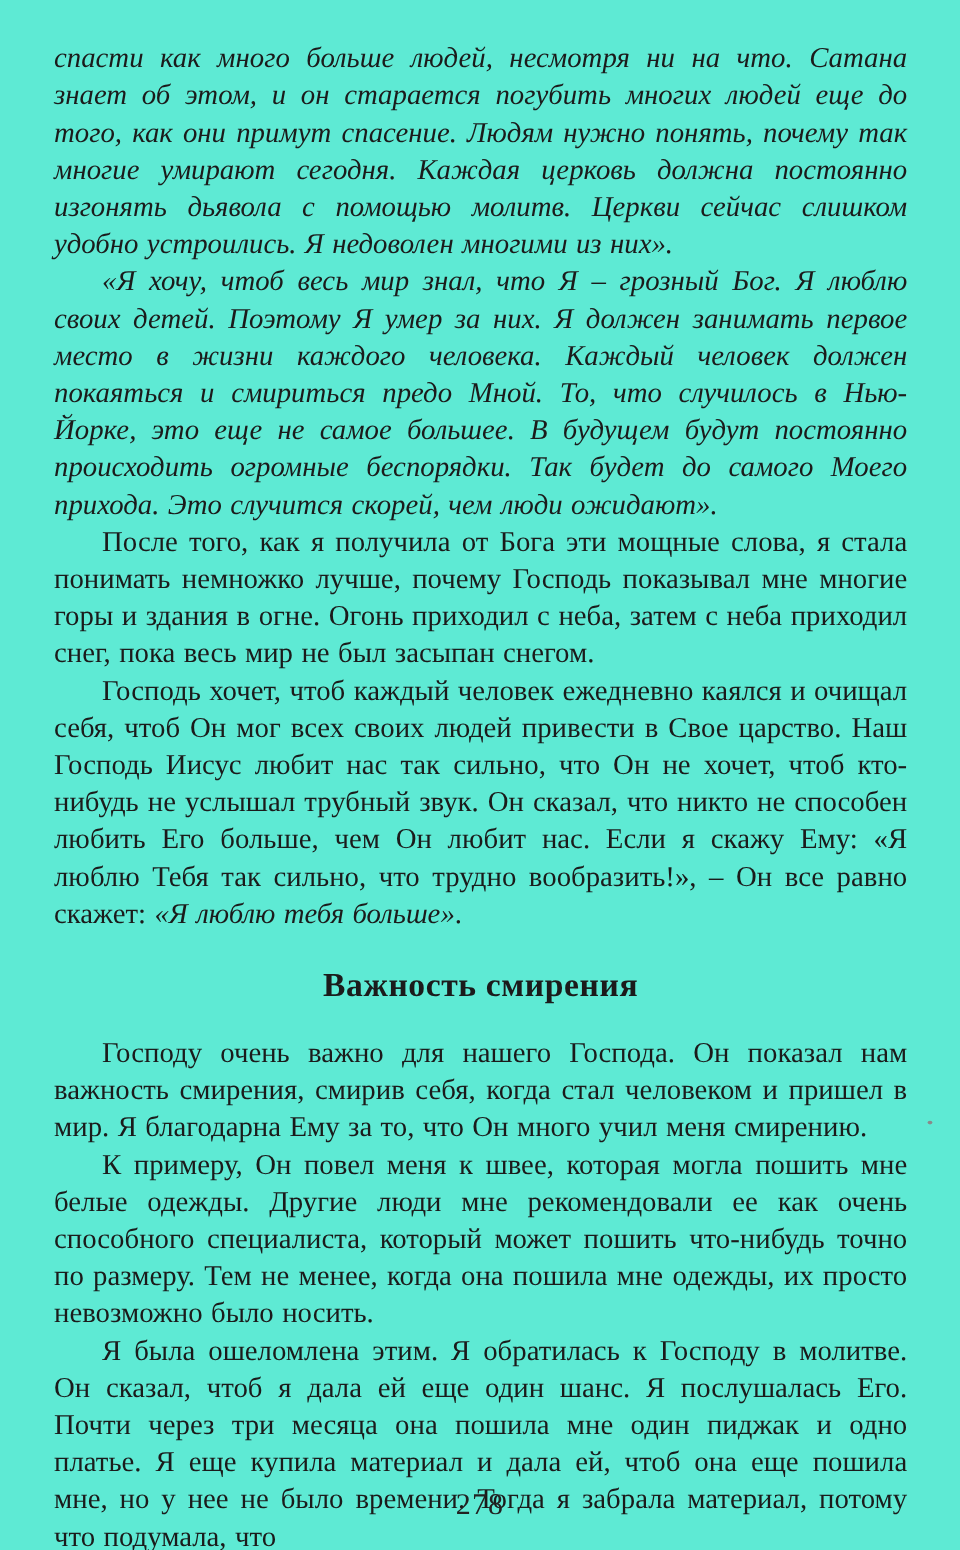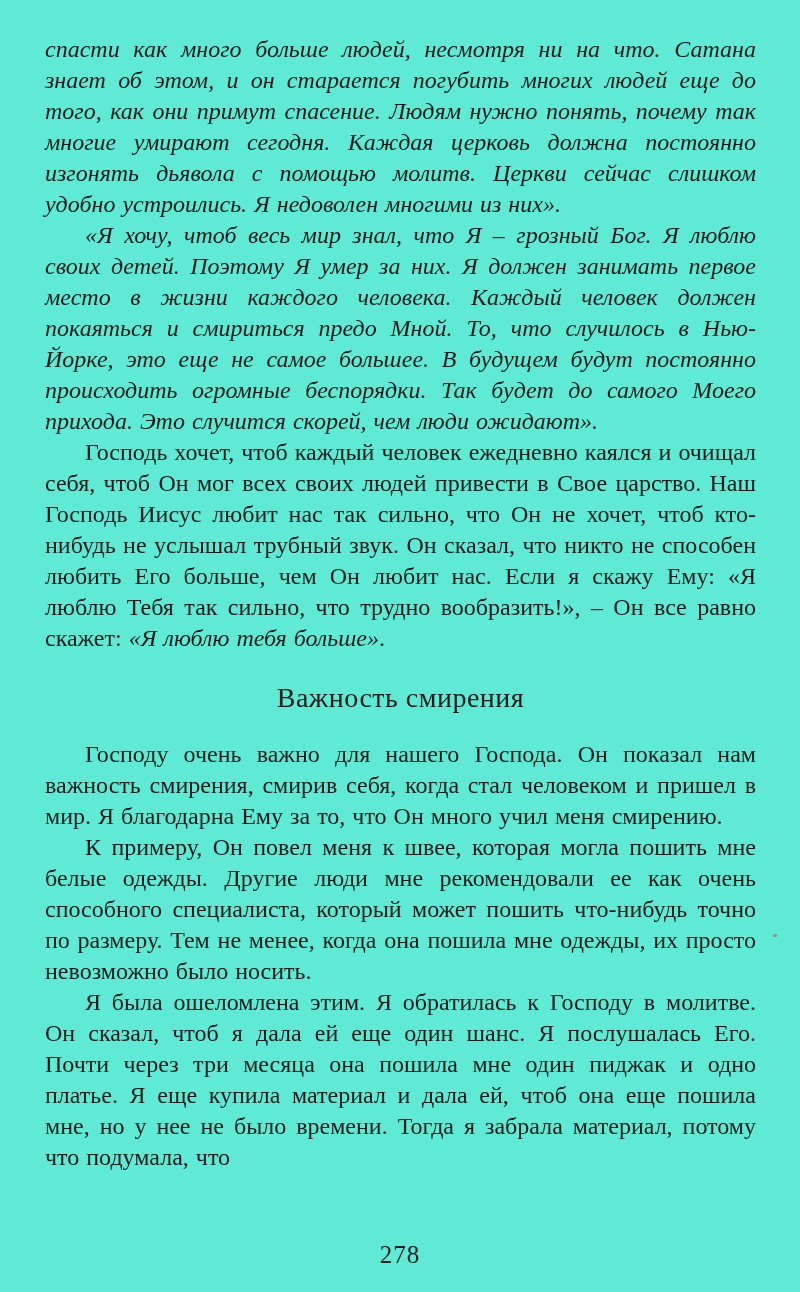--- a/index.html
+++ b/index.html
@@ -33,21 +33,21 @@
   }
   .par.noindent {
     text-indent: 0;
   }
   .italic {
     font-style: italic;
   }
   .heading {
     margin: 28px 0 25px 0;
     font-size: 28px;
-    font-weight: normal;
+    font-weight: bold;
     text-align: center;
     text-indent: 0;
     line-height: 32px;
     letter-spacing: 0.5px;
   }
   .page-number {
     position: absolute;
     left: 0;
     right: 0;
     top: 1241px;
@@ -69,20 +69,21 @@
 </head>
 <body>
 
 <div class="page">
   <div class="text-block">
 
     <p class="par italic noindent">спасти как много больше людей, несмотря ни на что. Сатана знает об этом, и он старается погубить многих людей еще до того, как они примут спасение. Людям нужно понять, почему так многие умирают сегодня. Каждая церковь должна постоянно изгонять дьявола с помощью молитв. Церкви сейчас слишком удобно устроились. Я недоволен многими из них».</p>
 
     <p class="par italic">«Я хочу, чтоб весь мир знал, что Я – грозный Бог. Я люблю своих детей. Поэтому Я умер за них. Я должен занимать первое место в жизни каждого человека. Каждый человек должен покаяться и смириться предо Мной. То, что случилось в Нью-Йорке, это еще не самое большее. В будущем будут постоянно происходить огромные беспорядки. Так будет до самого Моего прихода. Это случится скорей, чем люди ожидают».</p>
 
+    <p class="par">После того, как я получила от Бога эти мощные слова, я стала понимать немножко лучше, почему Господь показывал мне многие горы и здания в огне. Огонь приходил с неба, затем с неба приходил снег, пока весь мир не был засыпан снегом.</p>
 
     <p class="par"><span>Господь хочет, чтоб каждый человек ежедневно каялся и очищал себя, чтоб Он мог всех своих людей привести в Свое царство. Наш Господь Иисус любит нас так сильно, что Он не хочет, чтоб кто-нибудь не услышал трубный звук. Он сказал, что никто не способен любить Его больше, чем Он любит нас. Если я скажу Ему: «Я люблю Тебя так сильно, что трудно вообразить!», – Он все равно скажет: </span><span class="italic">«Я люблю тебя больше»</span><span>.</span></p>
 
     <h2 class="heading">Важность смирения</h2>
 
     <p class="par">Господу очень важно для нашего Господа. Он показал нам важность смирения, смирив себя, когда стал человеком и пришел в мир. Я благодарна Ему за то, что Он много учил меня смирению.</p>
 
     <p class="par">К примеру, Он повел меня к швее, которая могла пошить мне белые одежды. Другие люди мне рекомендовали ее как очень способного специалиста, который может пошить что-нибудь точно по размеру. Тем не менее, когда она пошила мне одежды, их просто невозможно было носить.</p>
 
     <p class="par">Я была ошеломлена этим. Я обратилась к Господу в молитве. Он сказал, чтоб я дала ей еще один шанс. Я послушалась Его. Почти через три месяца она пошила мне один пиджак и одно платье. Я еще купила материал и дала ей, чтоб она еще пошила мне, но у нее не было времени. Тогда я забрала материал, потому что подумала, что</p>

